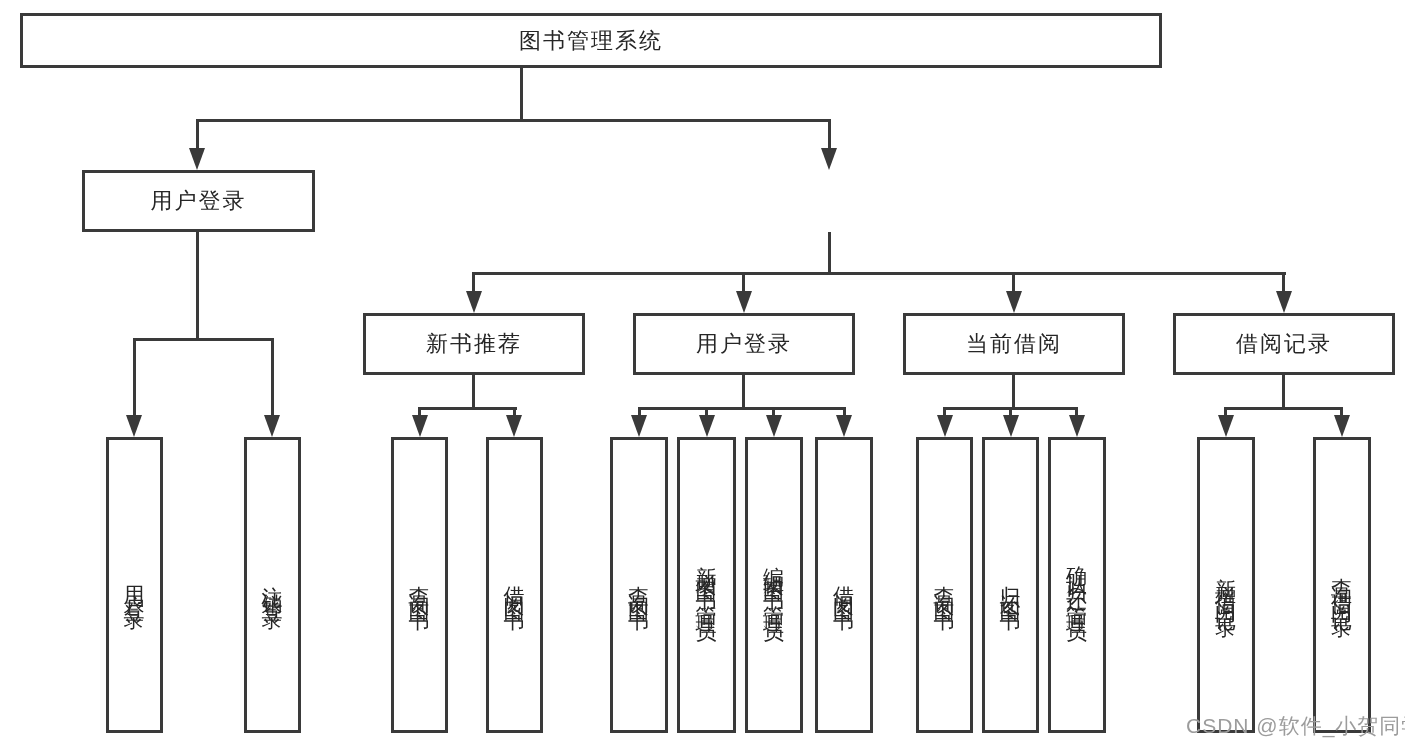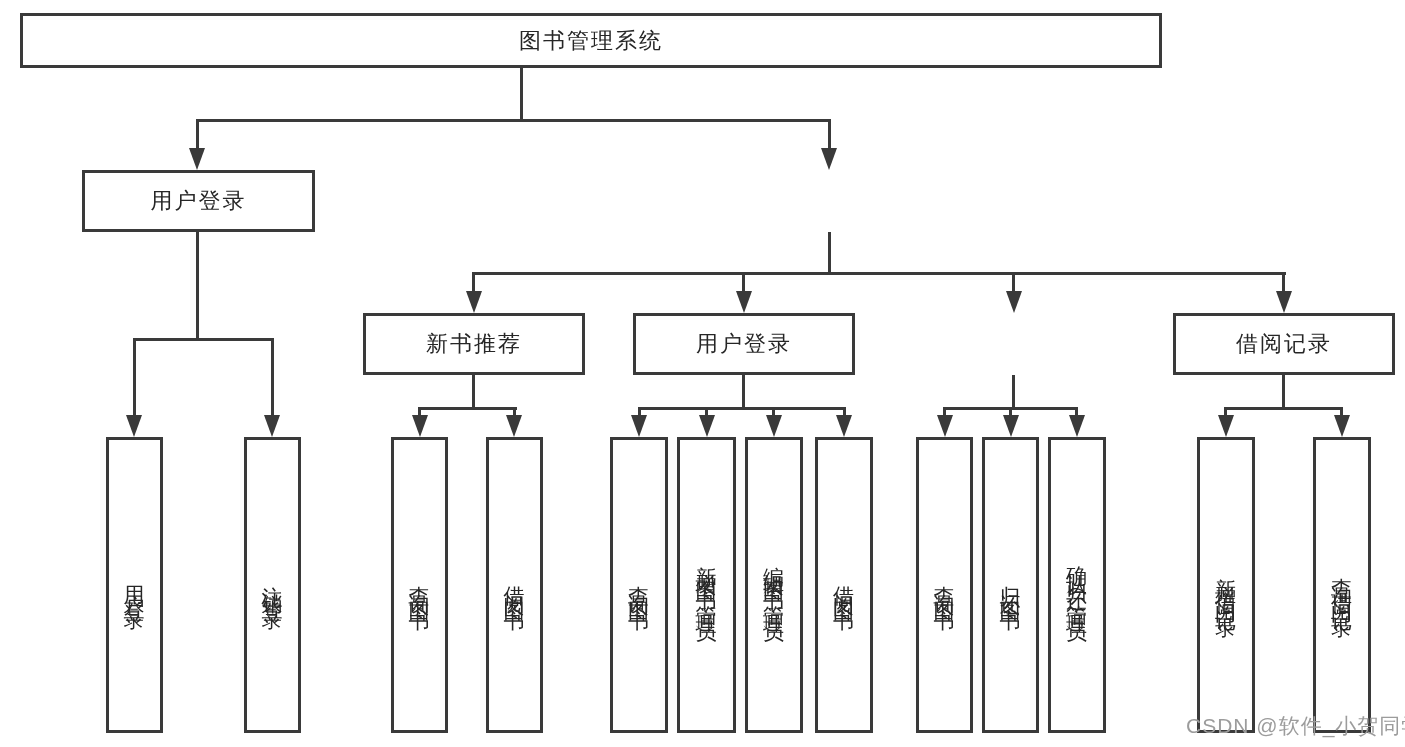--- a/index.html
+++ b/index.html
@@ -114,20 +114,23 @@
   <div class="arr" style="left:1006px;top:291px;"></div>
   <div class="vl" style="left:1282px;top:272px;height:21px;"></div>
   <div class="arr" style="left:1276px;top:291px;"></div>
 
   <div class="hbox" style="left:363px;top:313px;width:222px;height:62px;">
     <span>新书推荐</span>
   </div>
   <div class="hbox" style="left:633px;top:313px;width:222px;height:62px;">
     <span>用户登录</span>
   </div>
+  <div class="hbox" style="left:903px;top:313px;width:222px;height:62px;">
+    <span>当前借阅</span>
+  </div>
   <div class="hbox" style="left:1173px;top:313px;width:222px;height:62px;">
     <span>借阅记录</span>
   </div>
 
   <div class="vl" style="left:472px;top:375px;height:35px;"></div>
   <div class="hl" style="left:418px;top:407px;width:99px;"></div>
   <div class="vl" style="left:418px;top:407px;height:10px;"></div>
   <div class="arr" style="left:412px;top:415px;"></div>
   <div class="vl" style="left:513px;top:407px;height:10px;"></div>
   <div class="arr" style="left:506px;top:415px;"></div>

